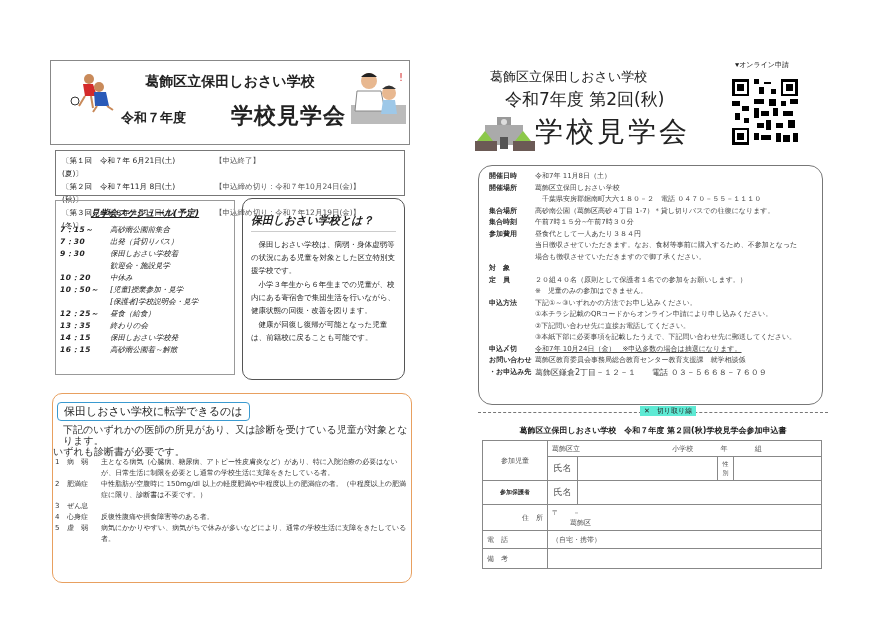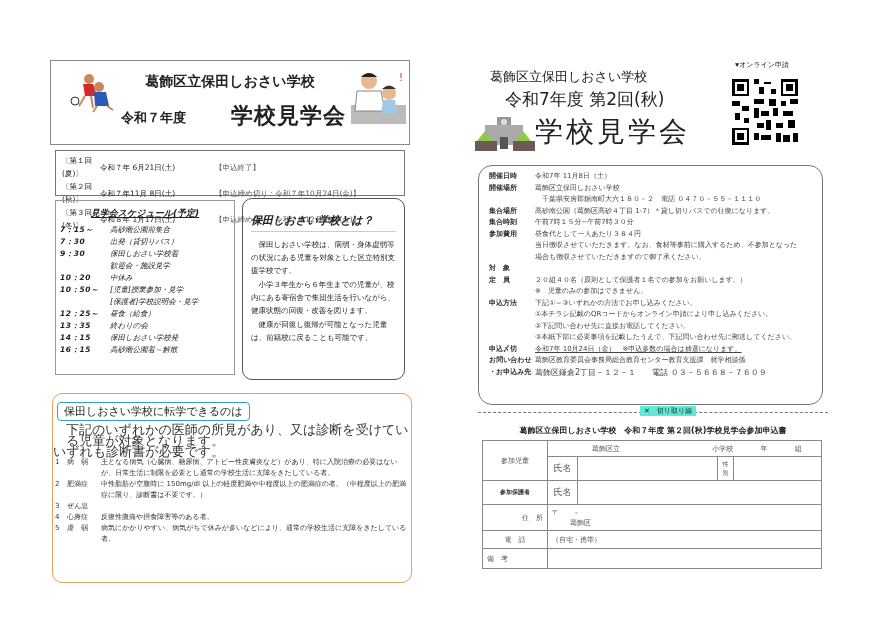--- a/index.html
+++ b/index.html
@@ -9,38 +9,38 @@
 
   
   .title-box { left: 50px; top: 60px; width: 360px; height: 85px; border: 1px solid #888; background: #fff; }
   .title-box .school { position: absolute; left: 0; right: 0; top: 12px; text-align: center; font-size: 14px; font-weight: bold; color: #222; }
   .title-box .year { position: absolute; left: 70px; top: 48px; font-size: 13px; font-weight: bold; }
   .title-box .big { position: absolute; left: 180px; top: 40px; font-size: 22px; font-weight: bold; letter-spacing: 1px; }
   .soccer { left: 10px; top: 8px; width: 60px; height: 45px; }
   .doctor { left: 300px; top: 8px; width: 55px; height: 55px; }
 
   .dates-box { left: 55px; top: 150px; width: 350px; height: 46px; border: 1px solid #777; font-size: 7.5px; padding: 3px 6px; line-height: 13px; }
-  .dates-box .row { display: flex; align-items: center; }
+  .dates-box .row { display: flex; }
   .dates-box .lbl { width: 38px; }
   .dates-box .dt { width: 115px; }
   .dates-box .st { color: #555; }
 
   .sched-box { left: 55px; top: 200px; width: 180px; height: 175px; border: 1px solid #999; padding: 6px 4px; font-style: italic; }
   .sched-title { text-align: center; font-size: 9px; font-weight: bold; text-decoration: underline; margin-bottom: 4px; }
   .sched-row { display: flex; font-size: 7.5px; line-height: 12px; }
   .sched-row .t { width: 50px; font-weight: bold; letter-spacing: 0.5px; }
   .sched-row .e { flex: 1; }
 
   .about-box { left: 242px; top: 198px; width: 163px; height: 182px; border: 1px solid #555; border-radius: 10px; padding: 14px 8px; }
   .about-title { font-size: 11px; font-style: italic; font-weight: bold; border-bottom: 1px solid #ccc; padding-bottom: 3px; margin-bottom: 6px; }
   .about-p { font-size: 7.5px; line-height: 13px; text-indent: 1em; margin-bottom: 1px; }
 
   .transfer-box { left: 52px; top: 393px; width: 360px; height: 190px; border: 1.5px solid #e8a060; border-radius: 10px; padding: 6px 0; }
   .transfer-title { display: inline-block; border: 1.5px solid #3a9ad0; border-radius: 4px; padding: 1px 6px; font-size: 11px; margin-bottom: 3px; margin-left: 4px; }
-  .transfer-intro { font-size: 13px; line-height: 11px; color: #333; }
+  .transfer-intro { font-size: 10px; line-height: 11px; color: #333; }
   .cond { display: flex; font-size: 7px; line-height: 11px; color: #333; }
   .cond .n { width: 14px; padding-left: 2px; }
   .cond .k { width: 34px; }
   .cond .d { flex: 1; }
 
   
   .r-school { left: 490px; top: 68px; font-size: 13px; }
   .r-year { left: 505px; top: 88px; font-size: 17px; }
   .r-big { left: 535px; top: 113px; font-size: 28px; letter-spacing: 3px; }
   .building { left: 475px; top: 115px; width: 65px; height: 38px; }
@@ -321,21 +321,21 @@
 
 <div class="abs cut-line"></div>
 <div class="abs cut-label">✕　切り取り線</div>
 
 <div class="abs form-title">葛飾区立保田しおさい学校　令和７年度 第２回(秋)学校見学会参加申込書</div>
 <table class="abs form-table">
   <tbody>
       <tr style="height:16px">
     <td rowspan="2" style="width:65px;text-align:center">参加児童</td>
     <td colspan="4">
-      <span style="margin-left:40px">葛飾区立</span>
+      <span style="">葛飾区立</span>
       <span style="margin-left:90px">小学校</span>
       <span style="margin-left:25px">年</span>
       <span style="margin-left:25px">組</span>
     </td>
   </tr>
   <tr style="height:24px">
     <td style="width:30px;text-align:center;font-size:9px">氏名</td>
     <td style="width:140px"></td>
     <td style="width:16px;text-align:center;font-size:6px">性別</td>
     <td></td>
@@ -346,21 +346,21 @@
     <td colspan="3"></td>
   </tr>
   <tr style="height:26px">
     <td style="text-align:right">住　所</td>
     <td colspan="4">
       <div>〒　　－</div>
       <div style="margin-left:18px">葛飾区</div>
     </td>
   </tr>
   <tr style="height:18px">
-    <td style="text-align:center">電　話</td>
+    <td style="text-align:left">電　話</td>
     <td colspan="4"><span>（自宅・携帯）</span></td>
   </tr>
   <tr style="height:20px">
     <td style="text-align:left">備　考</td>
     <td colspan="4"></td>
   </tr>
 </tbody>
   </table>
 
 </body></html>

